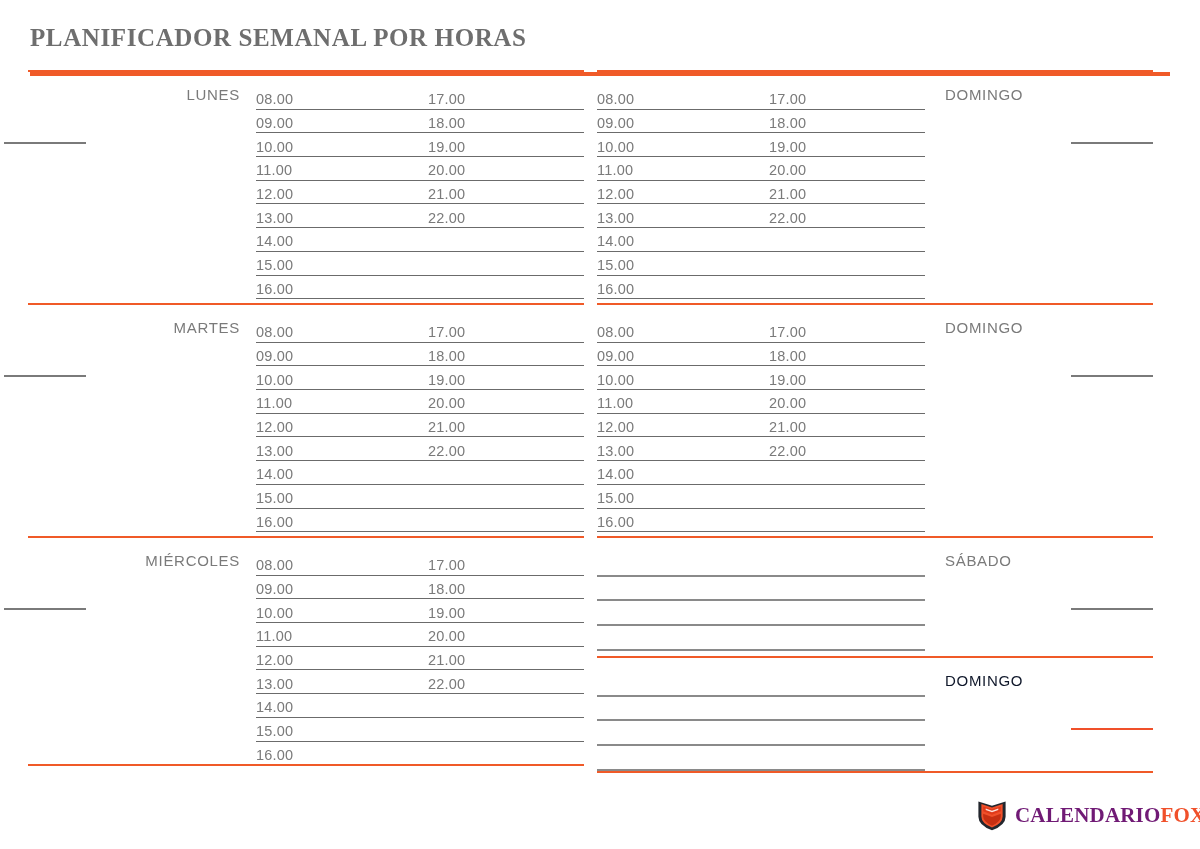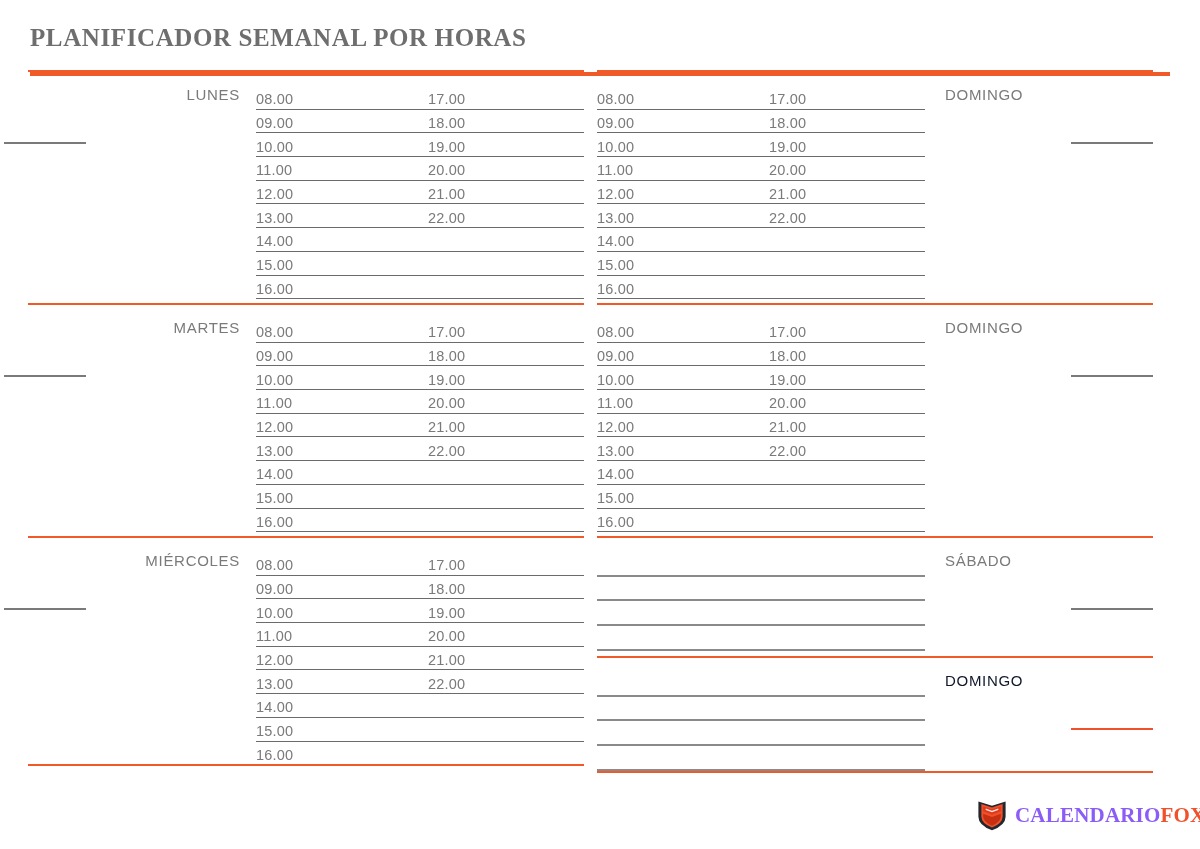--- a/index.html
+++ b/index.html
@@ -160,21 +160,21 @@
     gap: 6px;
   }
   .logo-mark { width: 34px; height: 34px; display: block; }
   .logo-text {
     font-family: "Liberation Serif", serif;
     font-weight: bold;
     font-size: 21px;
     letter-spacing: 0.2px;
     white-space: nowrap;
   }
-  .logo-text .a { color: #8b5cf6; }
+  .logo-text .a { color: #701a75; }
   .logo-text .b { color: #f0502a; }
 </style>
 </head>
 <body>
 
 <div class="page">
 
   <div class="header">
     <div class="doc-title">PLANIFICADOR SEMANAL POR HORAS</div>
   </div>

